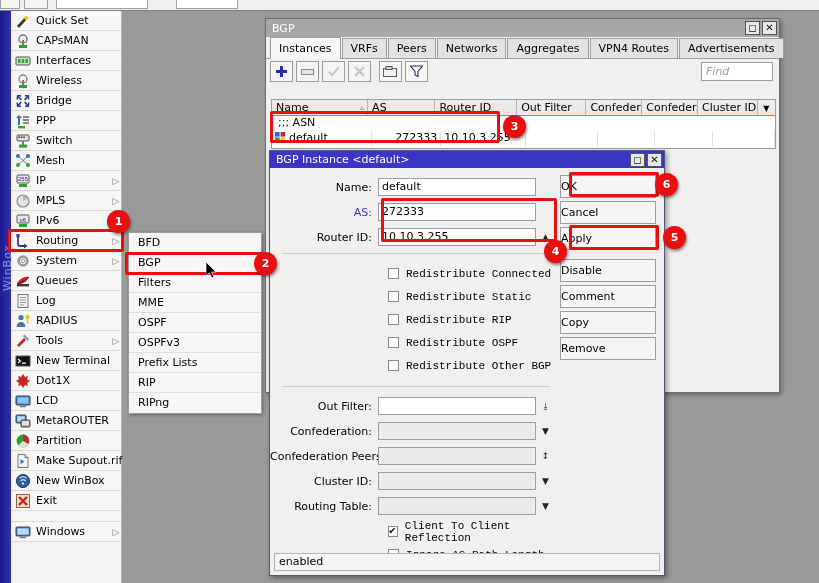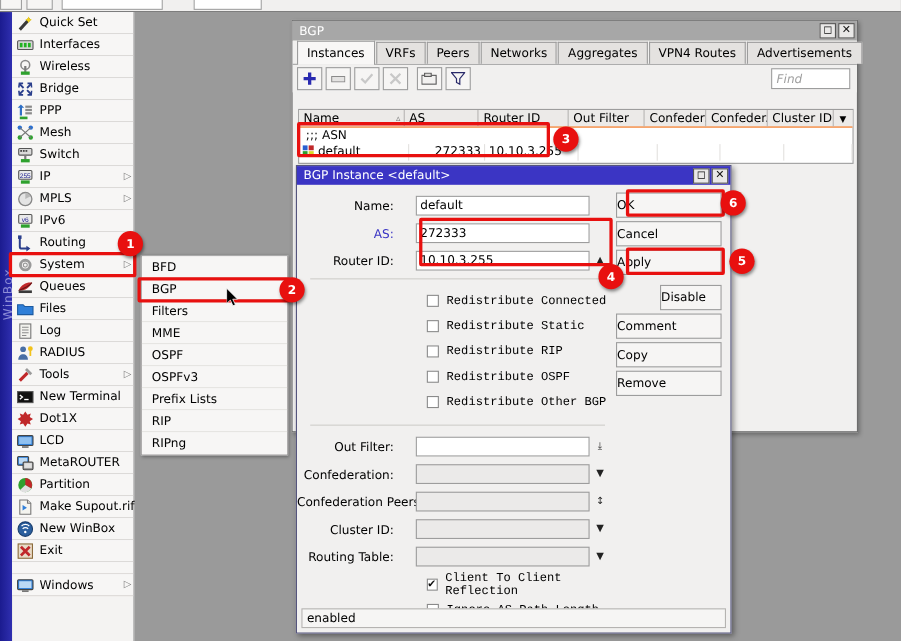--- a/index.html
+++ b/index.html
@@ -52,21 +52,21 @@
   .trow{display:flex;height:15px;font-size:11px;}
   .td{border-right:1px solid #e3e1df;height:15px;line-height:14px;padding:0 3px;overflow:hidden;white-space:nowrap;}
   .cmt{color:#0b0b0b;padding-left:6px;}
   .flagico{display:inline-block;width:11px;height:10px;margin-right:3px;vertical-align:-1px;}
   
   #dlg{position:absolute;left:269px;top:150px;width:396px;height:426px;background:#f1f0ef;border:1px solid #55557d;box-shadow:2px 2px 5px rgba(0,0,0,.4);}
   #dlg .titlebar{height:17px;background:#3b35c4;display:flex;align-items:center;padding:0 2px 0 6px;color:#fff;font-size:11px;}
   #dlg .titlebar .ttl{flex:1;}
   .frm{position:absolute;left:0;top:17px;width:290px;padding-top:8px;}
   .row{display:flex;align-items:center;height:22px;margin-bottom:3px;}
-  .row .flabel{width:108px;text-align:right;padding-right:20px;font-size:11px;white-space:nowrap;}
+  .row .flabel{width:108px;text-align:right;padding-right:6px;font-size:11px;white-space:nowrap;}
   .row .flabel.mod{color:#3b35c4;}
   .fin{height:18px;border:1px solid #9d9d9d;background:#fff;font-size:11px;padding:0 3px;line-height:16px;width:158px;}
   .fin.ro{background:#ebeae9;}
   .spin{width:13px;margin-left:3px;text-align:center;font-size:9px;color:#222;line-height:18px;}
   .divider{height:1px;background:#cfcdcb;margin:5px 10px 8px 12px;}
   .cbrow{display:flex;align-items:center;height:23px;padding-left:118px;font-family:Liberation Mono, monospace;}
   .cb{width:11px;height:11px;border:1px solid #8a8a8a;background:#fff;margin-right:7px;display:inline-block;position:relative;}
   .cb.on:after{content:"\2714";position:absolute;left:0px;top:-3px;font-size:11px;color:#111;}
   .cbl{font-size:11px;}
   .btncol{position:absolute;right:8px;top:24px;width:96px;}
@@ -99,20 +99,29 @@
     <div class="mi">
       <span class="ico"><svg width="16" height="16" viewBox="0 0 16 16">
           <path d="M2 13 L11 3 L13 5 L4 15 Z" fill="#3a3a3a"></path>
           <path d="M11 2 l1 2 2 1 -2 1 -1 2 -1-2 -2-1 2-1z" fill="#f2d116"></path>
         </svg></span>
       <span class="lbl">Quick Set</span>
       <span class="arw"></span>
     </div>
     <div class="mi">
       <span class="ico"><svg width="16" height="16" viewBox="0 0 16 16">
+          <circle cx="8" cy="6" r="4" fill="none" stroke="#777" stroke-width="1.4"></circle>
+          <rect x="7" y="7" width="2" height="6" fill="#7a7a7a"></rect>
+          <rect x="4" y="12" width="8" height="3" fill="#2ea12e"></rect>
+        </svg></span>
+      <span class="lbl">CAPsMAN</span>
+      <span class="arw"></span>
+    </div>
+    <div class="mi">
+      <span class="ico"><svg width="16" height="16" viewBox="0 0 16 16">
           <rect x="1" y="4" width="14" height="8" rx="1" fill="#d8d8d8" stroke="#555"></rect>
           <rect x="3" y="6" width="2.5" height="4" fill="#22b222"></rect>
           <rect x="6.7" y="6" width="2.5" height="4" fill="#22b222"></rect>
           <rect x="10.4" y="6" width="2.5" height="4" fill="#22b222"></rect>
         </svg></span>
       <span class="lbl">Interfaces</span>
       <span class="arw"></span>
     </div>
     <div class="mi">
       <span class="ico"><svg width="16" height="16" viewBox="0 0 16 16">
@@ -135,47 +144,47 @@
     </div>
     <div class="mi">
       <span class="ico"><svg width="16" height="16" viewBox="0 0 16 16">
           <rect x="8" y="3" width="6" height="2" fill="#8a8a8a"></rect>
           <rect x="8" y="6" width="6" height="2" fill="#8a8a8a"></rect>
           <rect x="8" y="9" width="6" height="2" fill="#8a8a8a"></rect>
           <path d="M4 2 l3 3 -2 0 0 7 -2 0 0-7 -2 0z" fill="#2f6fc4"></path>
           <rect x="3" y="13" width="7" height="2.4" fill="#2ea12e"></rect>
         </svg></span>
       <span class="lbl">PPP</span>
-      <span class="arw"></span>
-    </div>
-    <div class="mi">
-      <span class="ico"><svg width="16" height="16" viewBox="0 0 16 16">
-          <circle cx="3" cy="3" r="2" fill="#2b6fd0"></circle>
-          <circle cx="13" cy="3" r="2" fill="#2b6fd0"></circle>
-          <circle cx="3" cy="12" r="2" fill="#2ea12e"></circle>
-          <circle cx="13" cy="12" r="2" fill="#2ea12e"></circle>
-          <path d="M3 3 L13 12 M13 3 L3 12" stroke="#777" stroke-width="1"></path>
-        </svg></span>
-      <span class="lbl">Mesh</span>
       <span class="arw"></span>
     </div>
     <div class="mi">
       <span class="ico"><svg width="16" height="16" viewBox="0 0 16 16">
           <rect x="2" y="2" width="12" height="6" rx="1" fill="#dadada" stroke="#555"></rect>
           <rect x="3.4" y="3.4" width="1.6" height="1.6" fill="#444"></rect>
           <rect x="5.8" y="3.4" width="1.6" height="1.6" fill="#444"></rect>
           <rect x="8.2" y="3.4" width="1.6" height="1.6" fill="#444"></rect>
           <rect x="7" y="8" width="2" height="4" fill="#7a7a7a"></rect>
           <rect x="4" y="11.6" width="8" height="3" fill="#2ea12e"></rect>
         </svg></span>
       <span class="lbl">Switch</span>
       <span class="arw"></span>
     </div>
     <div class="mi">
       <span class="ico"><svg width="16" height="16" viewBox="0 0 16 16">
+          <circle cx="3" cy="3" r="2" fill="#2b6fd0"></circle>
+          <circle cx="13" cy="3" r="2" fill="#2b6fd0"></circle>
+          <circle cx="3" cy="12" r="2" fill="#2ea12e"></circle>
+          <circle cx="13" cy="12" r="2" fill="#2ea12e"></circle>
+          <path d="M3 3 L13 12 M13 3 L3 12" stroke="#777" stroke-width="1"></path>
+        </svg></span>
+      <span class="lbl">Mesh</span>
+      <span class="arw"></span>
+    </div>
+    <div class="mi">
+      <span class="ico"><svg width="16" height="16" viewBox="0 0 16 16">
           <rect x="2" y="2" width="12" height="8" rx="1" fill="#e9e9e9" stroke="#555"></rect>
           <text x="8" y="8.4" font-size="6" text-anchor="middle" fill="#1b1b8f" font-family="sans-serif">255</text>
           <rect x="4" y="11" width="8" height="3" fill="#2ea12e"></rect>
         </svg></span>
       <span class="lbl">IP</span>
       <span class="arw">▷</span>
     </div>
     <div class="mi">
       <span class="ico"><svg width="16" height="16" viewBox="0 0 16 16">
           <circle cx="8" cy="8" r="6" fill="#e4e4e4" stroke="#888" stroke-width="1.2"></circle>
@@ -210,27 +219,20 @@
       <span class="lbl">System</span>
       <span class="arw">▷</span>
     </div>
     <div class="mi">
       <span class="ico"><svg width="16" height="16" viewBox="0 0 16 16">
           <path d="M2 11 C4 5 11 3 14 4 C12 9 6 12 2 11 Z" fill="#c0282a"></path>
           <path d="M2 11 C5 10 11 8 14 4" fill="none" stroke="#6a1416" stroke-width="1"></path>
           <rect x="2" y="11" width="12" height="2.4" fill="#3a3a3a"></rect>
         </svg></span>
       <span class="lbl">Queues</span>
-      <span class="arw"></span>
-    </div>
-    <div class="mi">
-      <span class="ico"><svg width="16" height="16" viewBox="0 0 16 16">
-          <path d="M1 4 h5 l1.4 1.6 H15 V13 H1 Z" fill="#2f7fd8" stroke="#1c5aa0"></path>
-        </svg></span>
-      <span class="lbl">Files</span>
       <span class="arw"></span>
     </div>
     <div class="mi">
       <span class="ico"><svg width="16" height="16" viewBox="0 0 16 16">
           <rect x="3" y="1.5" width="10" height="13" fill="#f2f2ee" stroke="#777"></rect>
           <path d="M5 4.5 h6 M5 7 h6 M5 9.5 h6 M5 12 h4" stroke="#8a8a8a" stroke-width="0.9"></path>
         </svg></span>
       <span class="lbl">Log</span>
       <span class="arw"></span>
     </div>
@@ -504,21 +506,21 @@
       </div>
       <div class="cbrow">
         <span class="cb"></span>
         <span class="cbl">Ignore AS Path Length</span>
       </div>
     </div>
   <div class="btncol" id="dlg-buttons">
       <div class="dbtn" style="margin-bottom: 3px;">OK</div>
       <div class="dbtn" style="margin-bottom: 3px;">Cancel</div>
       <div class="dbtn" style="margin-bottom: 9px;">Apply</div>
-      <div class="dbtn" style="margin-bottom: 3px; margin-left: 40px;">Disable</div>
+      <div class="dbtn" style="margin-bottom: 3px;">Disable</div>
       <div class="dbtn" style="margin-bottom: 3px;">Comment</div>
       <div class="dbtn" style="margin-bottom: 3px;">Copy</div>
       <div class="dbtn" style="margin-bottom: 3px;">Remove</div>
     </div>
   <div class="statusbar">enabled</div>
 </div>
 
 <div class="hl" style="left:8px;  top:229px; width:116px; height:23px;"></div>
 <div class="hl" style="left:125px;top:252px; width:139px; height:23px;"></div>
 <div class="hl" style="left:270px;top:111px; width:230px; height:32px;"></div>

